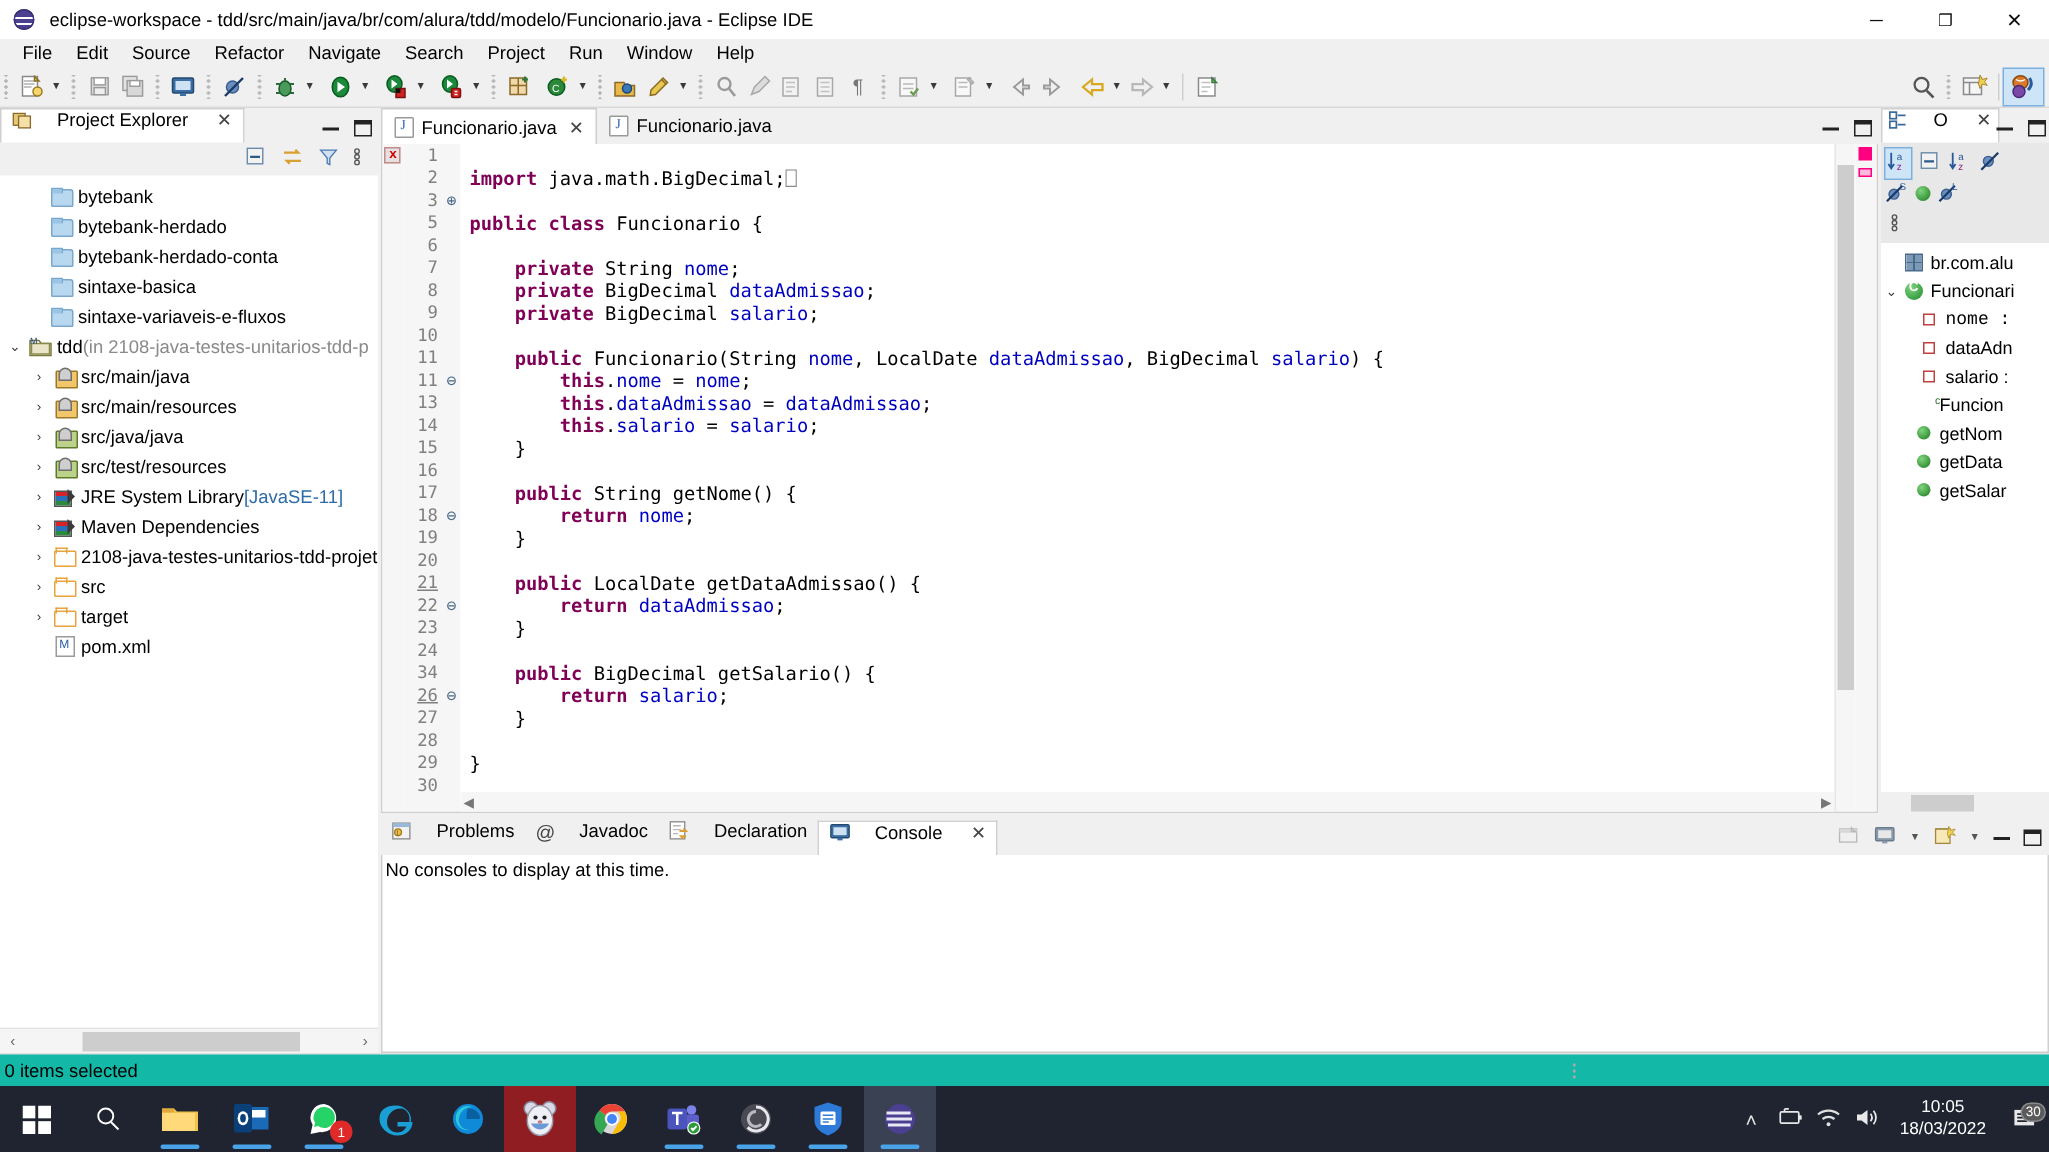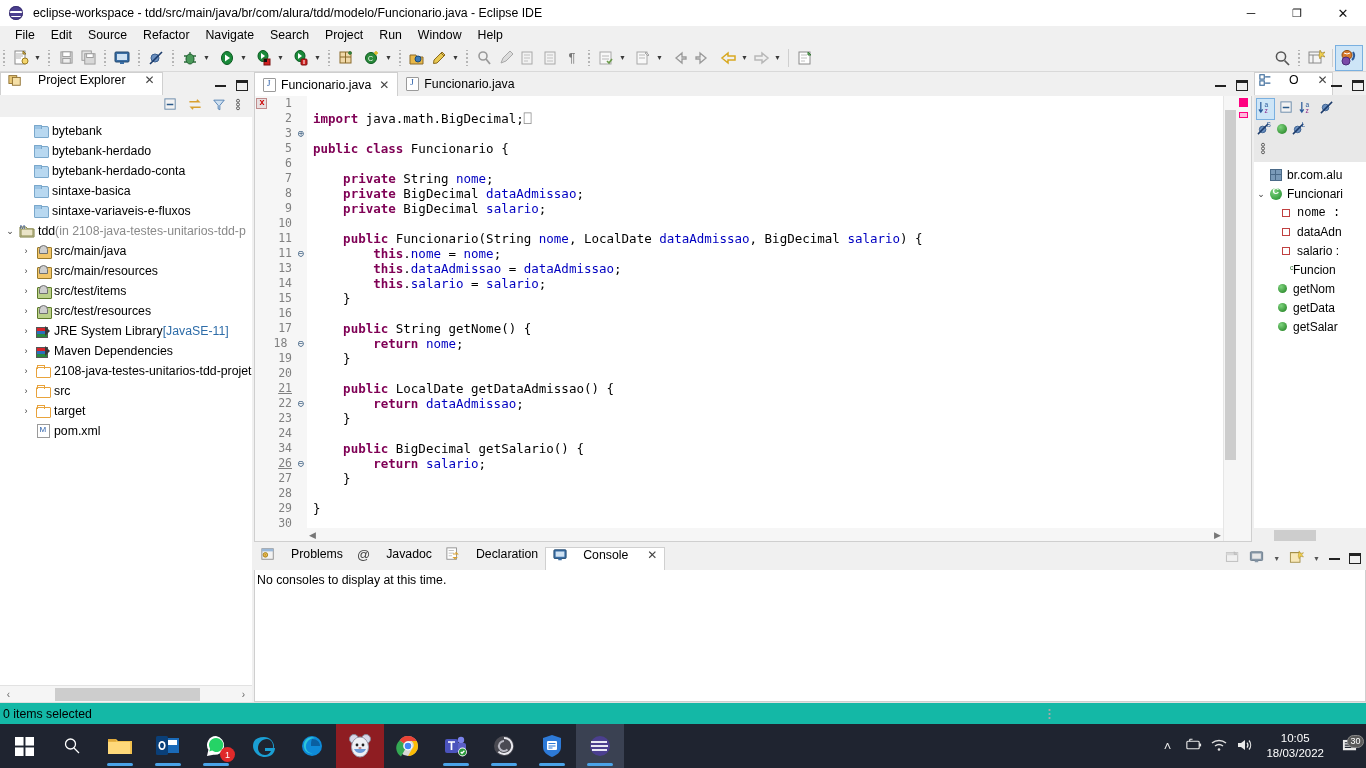--- a/index.html
+++ b/index.html
@@ -561,21 +561,21 @@
             <span class="ico-pkgsrc"></span>
           </span>
           <span class="tlabel">src/main/resources</span>
         </div>
         <div class="trow">
           <span style="width: 18px; flex: 0 0 auto;"></span>
           <span class="twist">›</span>
           <span class="ticon">
             <span class="ico-pkgsrc test"></span>
           </span>
-          <span class="tlabel">src/test/items</span>
+          <span class="tlabel">src/java/java</span>
         </div>
         <div class="trow">
           <span style="width: 18px; flex: 0 0 auto;"></span>
           <span class="twist">›</span>
           <span class="ticon">
             <span class="ico-pkgsrc test"></span>
           </span>
           <span class="tlabel">src/test/resources</span>
         </div>
         <div class="trow">
@@ -669,21 +669,21 @@
           <div style="height: 15px; line-height: 15px;">8</div>
           <div style="height: 15px; line-height: 15px;">9</div>
           <div style="height: 15px; line-height: 15px;">10</div>
           <div style="height: 15px; line-height: 15px;">11</div>
           <div style="height: 15px; line-height: 15px;">11</div>
           <div style="height: 15px; line-height: 15px;">13</div>
           <div style="height: 15px; line-height: 15px;">14</div>
           <div style="height: 15px; line-height: 15px;">15</div>
           <div style="height: 15px; line-height: 15px;">16</div>
           <div style="height: 15px; line-height: 15px;">17</div>
-          <div style="height: 15px; line-height: 15px; text-align: center;">18</div>
+          <div style="height: 15px; line-height: 15px;">18</div>
           <div style="height: 15px; line-height: 15px;">19</div>
           <div style="height: 15px; line-height: 15px;">20</div>
           <div style="height: 15px; line-height: 15px; text-decoration: underline;">21</div>
           <div style="height: 15px; line-height: 15px;">22</div>
           <div style="height: 15px; line-height: 15px;">23</div>
           <div style="height: 15px; line-height: 15px;">24</div>
           <div style="height: 15px; line-height: 15px;">34</div>
           <div style="height: 15px; line-height: 15px; text-decoration: underline;">26</div>
           <div style="height: 15px; line-height: 15px;">27</div>
           <div style="height: 15px; line-height: 15px;">28</div>

